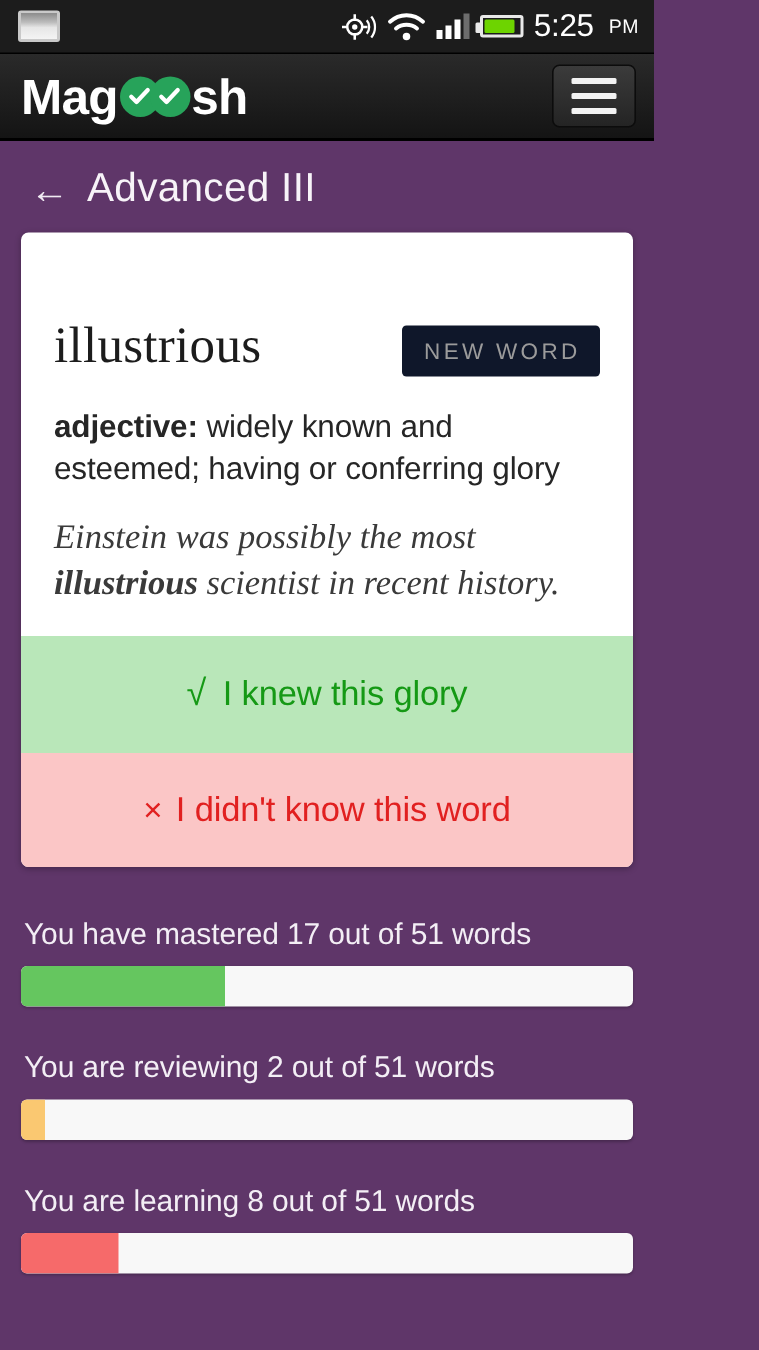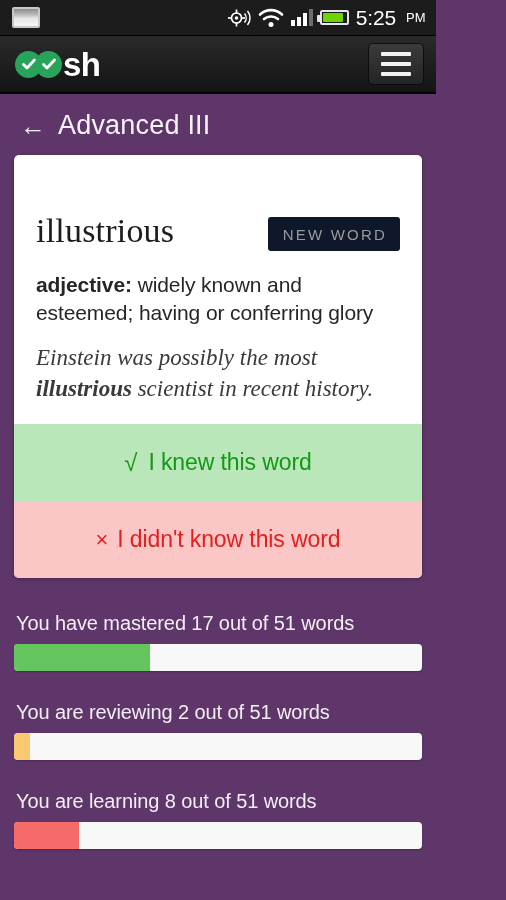--- a/index.html
+++ b/index.html
@@ -153,20 +153,21 @@
       <span class="battery">
         <span class="lvl"></span>
       </span>
       <span class="sb-time">5:25</span>
       <span class="sb-ampm">PM</span>
     </div>
   </div>
 
   <div class="appbar">
     <div class="logo">
+      <span class="logo-text">Mag</span>
       <span class="logo-oo">
         <span class="dot">
           <svg width="16" height="16" viewBox="0 0 16 16">
               <path d="M2.5 8.5 L6 12 L13.5 4" stroke="#fff" stroke-width="2.8" fill="none" stroke-linecap="round" stroke-linejoin="round"></path>
             </svg>
         </span>
         <span class="dot">
           <svg width="16" height="16" viewBox="0 0 16 16">
               <path d="M2.5 8.5 L6 12 L13.5 4" stroke="#fff" stroke-width="2.8" fill="none" stroke-linecap="round" stroke-linejoin="round"></path>
             </svg>
@@ -194,21 +195,21 @@
       </div>
       <div class="definition">
         <b>adjective:</b><span> widely known and esteemed; having or conferring glory</span>
       </div>
       <div class="example">
         <span>Einstein was possibly the most </span><b>illustrious</b><span> scientist in recent history.</span>
       </div>
     </div>
     <div class="btn-know">
       <span class="mark">√</span>
-      <span>I knew this word</span>
+      <span>I knew this glory</span>
     </div>
     <div class="btn-dont">
       <span class="mark">×</span>
       <span>I didn't know this word</span>
     </div>
   </div>
 
   <div class="progress-section">
     <div class="prog-group">
       <div class="prog-label">You have mastered 17 out of 51 words</div>

